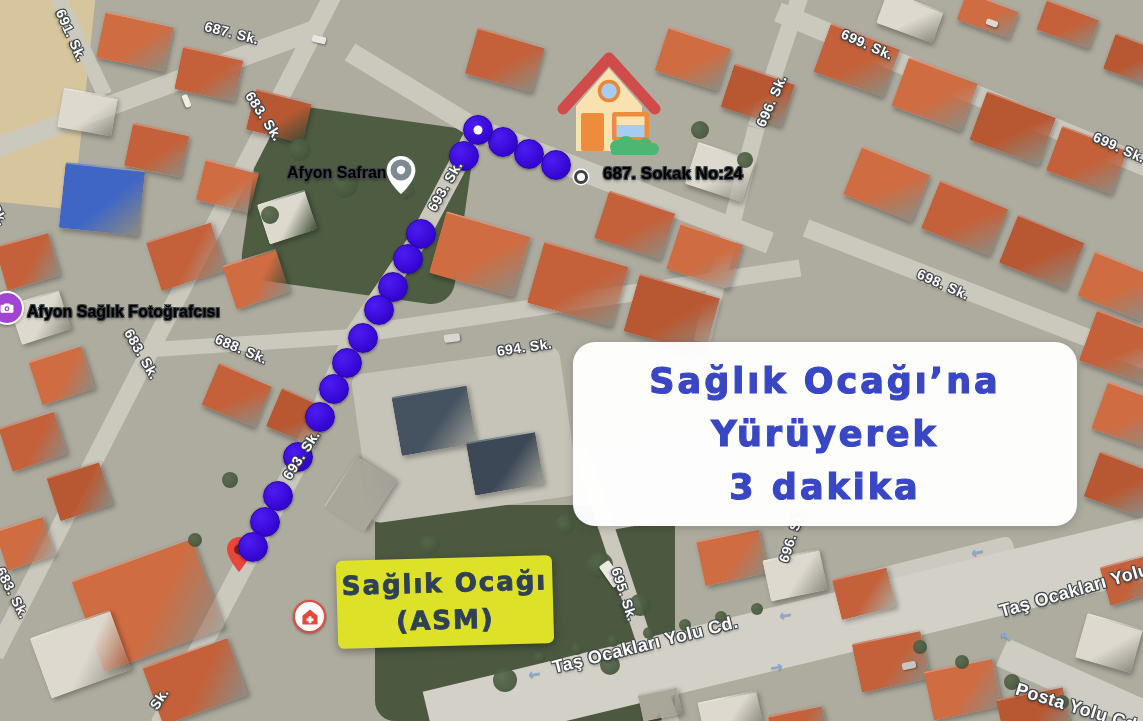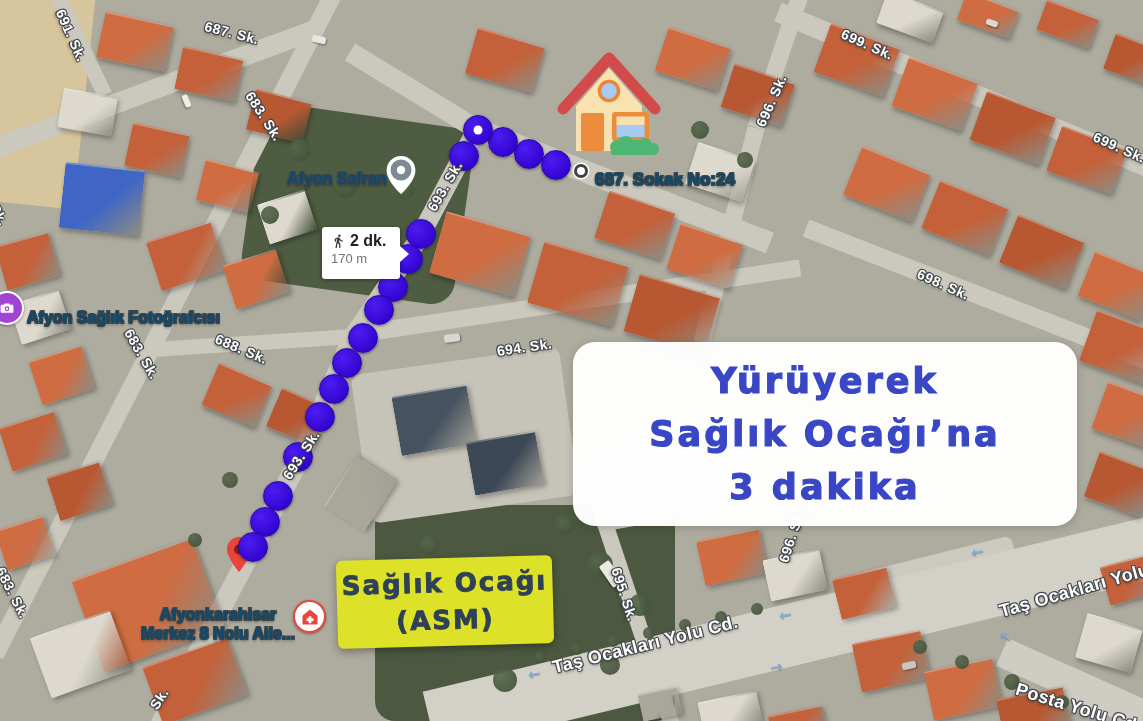--- a/index.html
+++ b/index.html
@@ -4,22 +4,22 @@
 <style>
   html,body{margin:0;padding:0;background:#222;}
   .stage{position:relative;width:1143px;height:721px;overflow:hidden;background:#aeab9f;
          font-family:"Liberation Sans",sans-serif;}
   .abs{position:absolute;}
   
   .st{position:absolute;font:bold 14px "Liberation Sans",sans-serif;color:#fff;white-space:nowrap;
       letter-spacing:.4px;z-index:20;transform-origin:0 50%;
       text-shadow:-1px -1px 0 #42474b,1px -1px 0 #42474b,-1px 1px 0 #42474b,1px 1px 0 #42474b,0 2px 3px rgba(0,0,0,.45);}
   .rd{font-size:18px;}
-  .poi-label{position:absolute;font:bold 16px "Liberation Sans",sans-serif;color:#0c4a6e;white-space:nowrap;z-index:22;
-      text-shadow:-1px -1px 0 #3f4448,1px -1px 0 #3f4448,-1px 1px 0 #3f4448,1px 1px 0 #3f4448,0 2px 3px rgba(0,0,0,.5);margin-top:6px;}
+  .poi-label{position:absolute;font:bold 16px "Liberation Sans",sans-serif;color:#000000;white-space:nowrap;z-index:22;
+      text-shadow:-1px -1px 0 #3f4448,1px -1px 0 #3f4448,-1px 1px 0 #3f4448,1px 1px 0 #3f4448,0 2px 3px rgba(0,0,0,.5);}
   
   .route-dot{position:absolute;width:28px;height:28px;border-radius:50%;z-index:15;
       transform:translate(-50%,-50%);
       background:radial-gradient(circle at 35% 32%,#4c1df1 0%,#3505d2 68%,#2b04b5 100%);
       border:1px solid #2a05ad;box-shadow:0 1px 3px rgba(0,0,0,.45);}
   .route-dot .start-core{position:absolute;left:50%;top:50%;width:9px;height:9px;border-radius:50%;
       background:#fff;transform:translate(-50%,-50%);}
   
   .walk-bubble{position:absolute;left:322px;top:227px;width:78px;height:52px;background:#fff;border-radius:3px;
       z-index:30;box-shadow:0 1px 4px rgba(0,0,0,.45);padding:5px 0 0 9px;box-sizing:border-box;}
@@ -220,38 +220,34 @@
 
   <div class="poi-label" style="left:287px;top:164px;">Afyon Safran</div>
   <div class="abs" style="left:385px;top:155px;z-index:22;">
     <svg width="32" height="40" viewBox="0 0 32 40">
       <path d="M16 1C8 1 1.6 7.4 1.6 15.4 1.6 26 16 39 16 39s14.4-13 14.4-23.6C30.4 7.4 24 1 16 1z" fill="#ffffff"></path>
       <circle cx="16" cy="15" r="10.5" fill="#7d8a92"></circle>
       <circle cx="16" cy="15" r="4.2" fill="#ffffff"></circle>
     </svg>
   </div>
 
-  <div class="abs" style="left:574px;top:164px;z-index:22;display:flex;align-items:flex-start;gap:7px;">
+  <div class="abs" style="left:574px;top:164px;z-index:22;display:flex;align-items:flex-end;gap:15px;">
     <span class="poi-dot"></span>
     <span class="poi-label" style="position:static;font-size:17px;">687. Sokak No:24</span>
   </div>
 
   <div class="camera-poi">
     <svg width="18" height="18" viewBox="0 0 24 24">
       <path d="M9 6l-1.4 1.8H5.2c-1 0-1.8.8-1.8 1.8v7c0 1 .8 1.8 1.8 1.8h13.6c1 0 1.8-.8 1.8-1.8v-7c0-1-.8-1.8-1.8-1.8h-2.4L15 6H9z" fill="#fff"></path>
       <circle cx="12" cy="13" r="3.2" fill="#a143d3"></circle>
       <circle cx="12" cy="13" r="1.6" fill="#fff"></circle>
     </svg>
   </div>
   <div class="poi-label" style="left:27px;top:303px;">Afyon Sağlık Fotoğrafcısı</div>
 
-  <div class="poi-label asm-label">
-    <div>Afyonkarahisar</div>
-    <div>Merkez 8 Nolu Aile...</div>
-  </div>
   <div class="health-poi">
     <svg width="22" height="22" viewBox="0 0 32 32">
       <path d="M16 5 L27 14 V27 H5 V14 Z" fill="#e5483e"></path>
       <rect x="14" y="15" width="4" height="10" fill="#fff"></rect>
       <rect x="11" y="18" width="10" height="4" fill="#fff"></rect>
     </svg>
   </div>
 
   <div class="abs" style="left:556px;top:44px;z-index:25;">
     <svg width="106" height="112" viewBox="0 0 106 112">
@@ -271,34 +267,24 @@
     </svg>
   </div>
 
   <div class="abs" style="left:226px;top:537px;z-index:14;">
     <svg width="26" height="36" viewBox="0 0 26 36">
       <path d="M13 0C6.4 0 1 5.4 1 12c0 9 12 23 12 23s12-14 12-23C25 5.4 19.6 0 13 0z" fill="#e8453c"></path>
       <circle cx="13" cy="12.5" r="5" fill="#7f241f"></circle>
     </svg>
   </div>
 
-  <div class="walk-bubble">
-    <div class="walk-row">
-      <svg width="15" height="18" viewBox="0 0 24 24">
-        <path fill="#3c4043" d="M13.5 5.5c1.1 0 2-.9 2-2s-.9-2-2-2-2 .9-2 2 .9 2 2 2zM9.8 8.9L7 23h2.1l1.8-8 2.1 2v6h2v-7.5l-2.1-2 .6-3C14.8 12 16.8 13 19 13v-2c-1.9 0-3.5-1-4.3-2.4l-1-1.6c-.4-.6-1-1-1.7-1-.3 0-.5.1-.8.1L6 8.3V13h2V9.6l1.8-.7"></path>
-      </svg>
-      <span class="walk-time">2 dk.</span>
-    </div>
-    <div class="walk-dist">170 m</div>
-    <div class="tri"></div>
-  </div>
 
   <div class="banner">
+    <div>Sağlık Ocağı’na</div>
     <div>Yürüyerek</div>
-    <div>Sağlık Ocağı’na</div>
     <div>3 dakika</div>
   </div>
 
   <div class="dest-tag">
     <div>Sağlık Ocağı</div>
     <div>(ASM)</div>
   </div>
 
   <div class="arrow" style="left:528px;top:665px;transform:rotate(-10deg);">←</div>
   <div class="arrow" style="left:779px;top:606px;transform:rotate(-10deg);">←</div>

